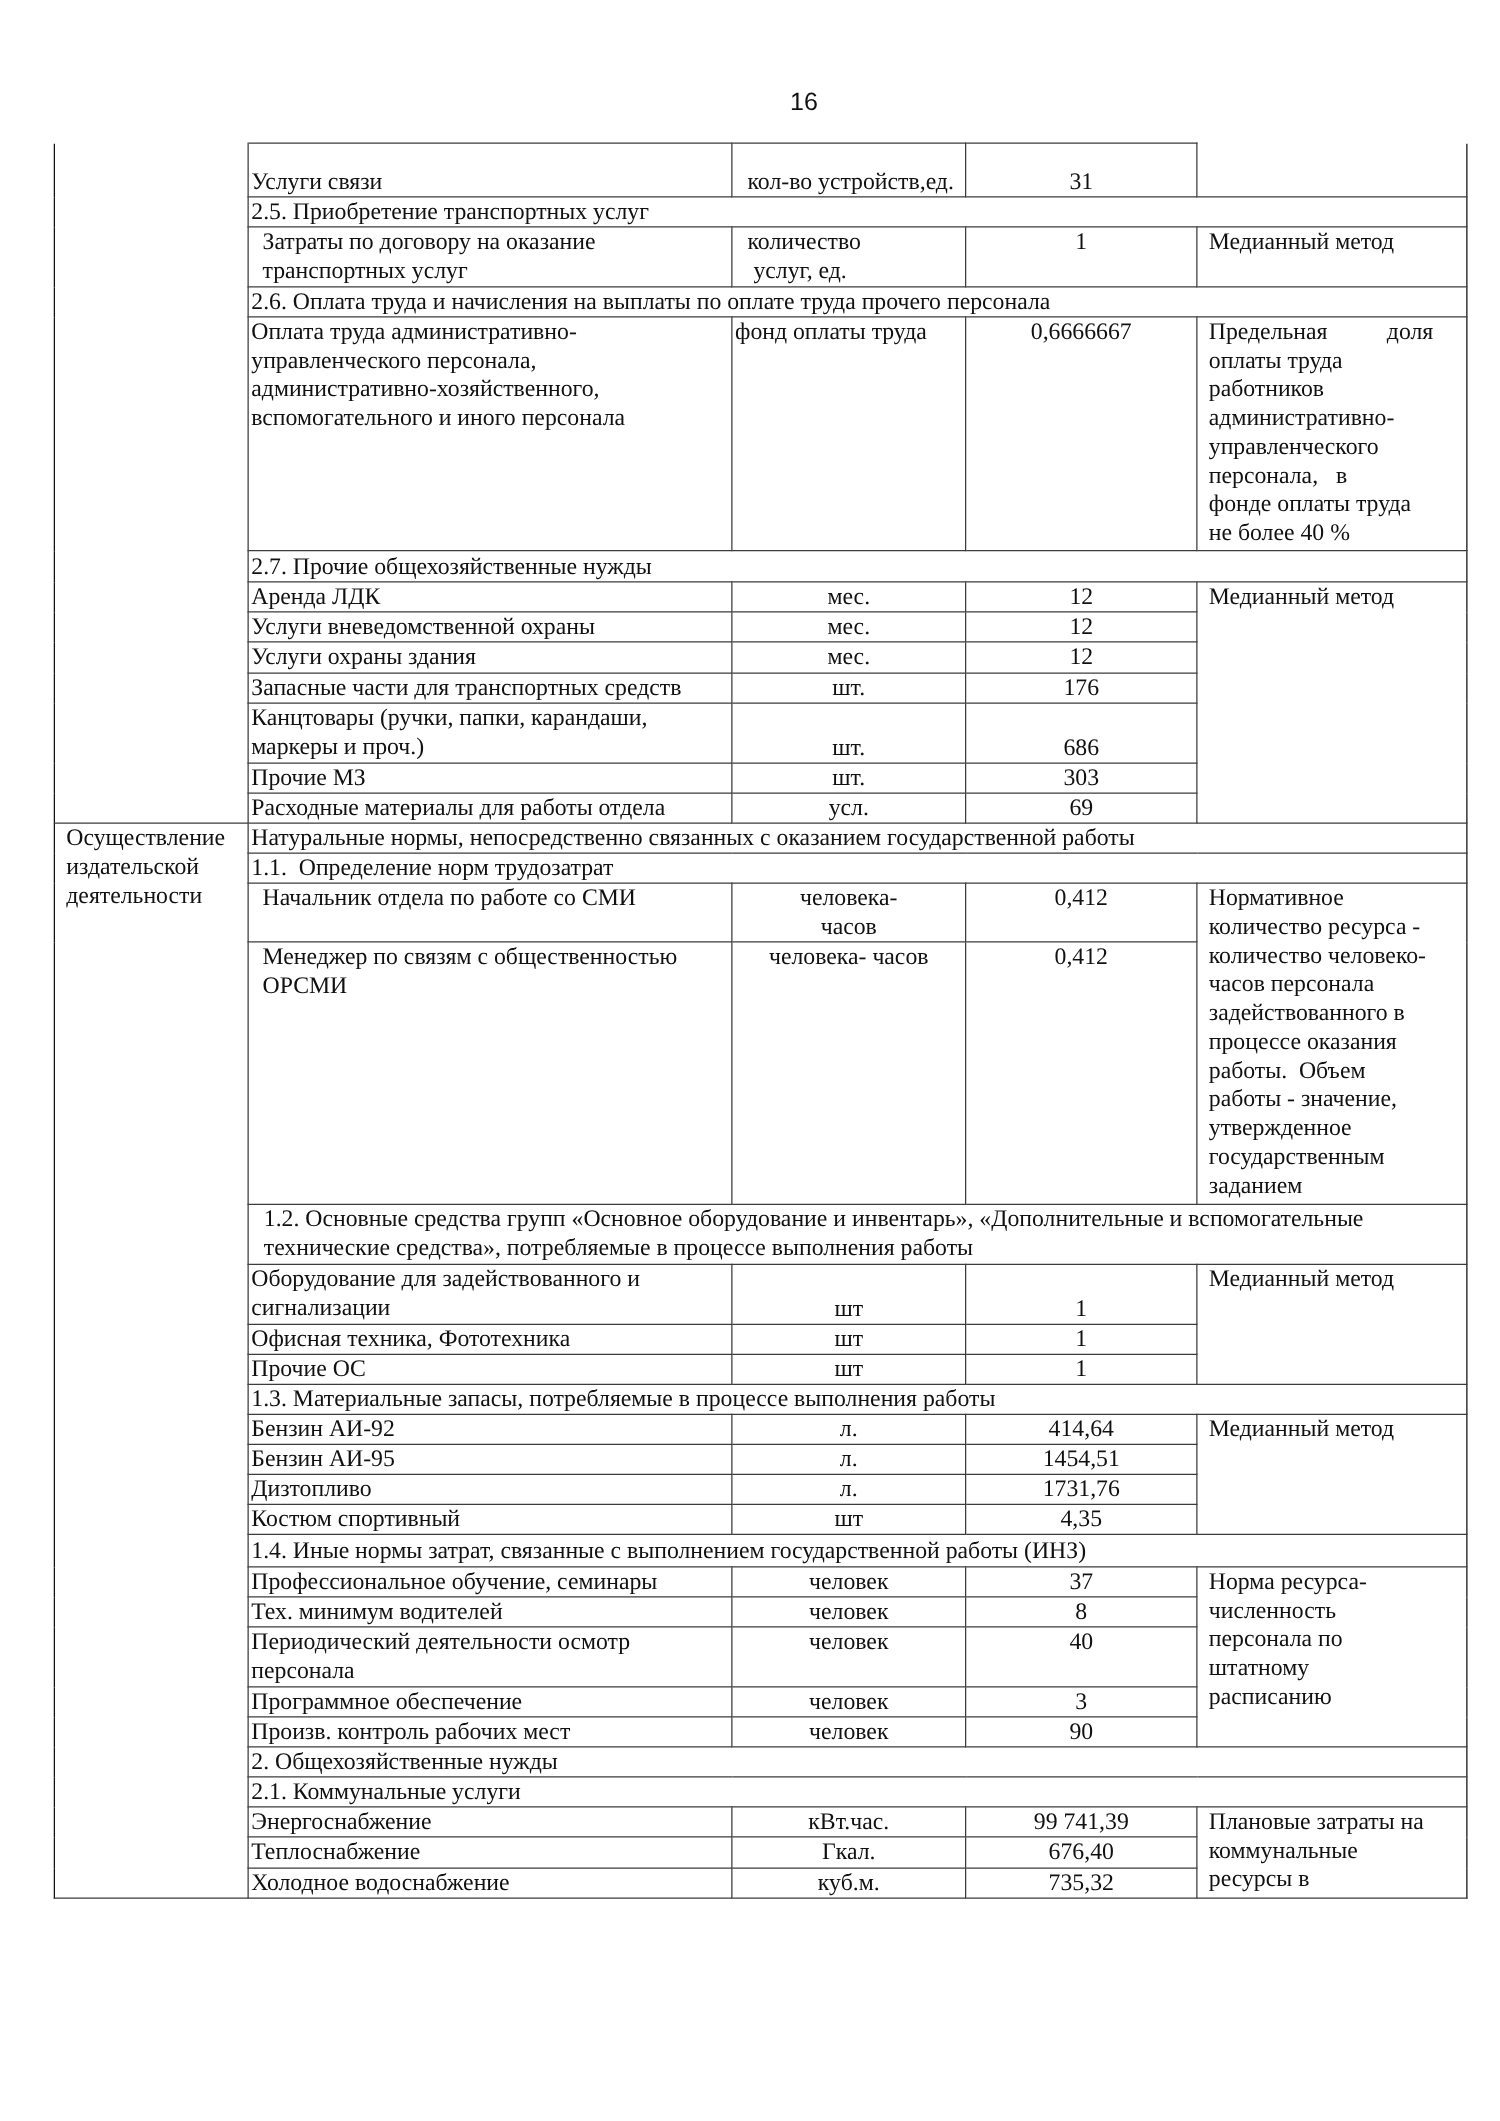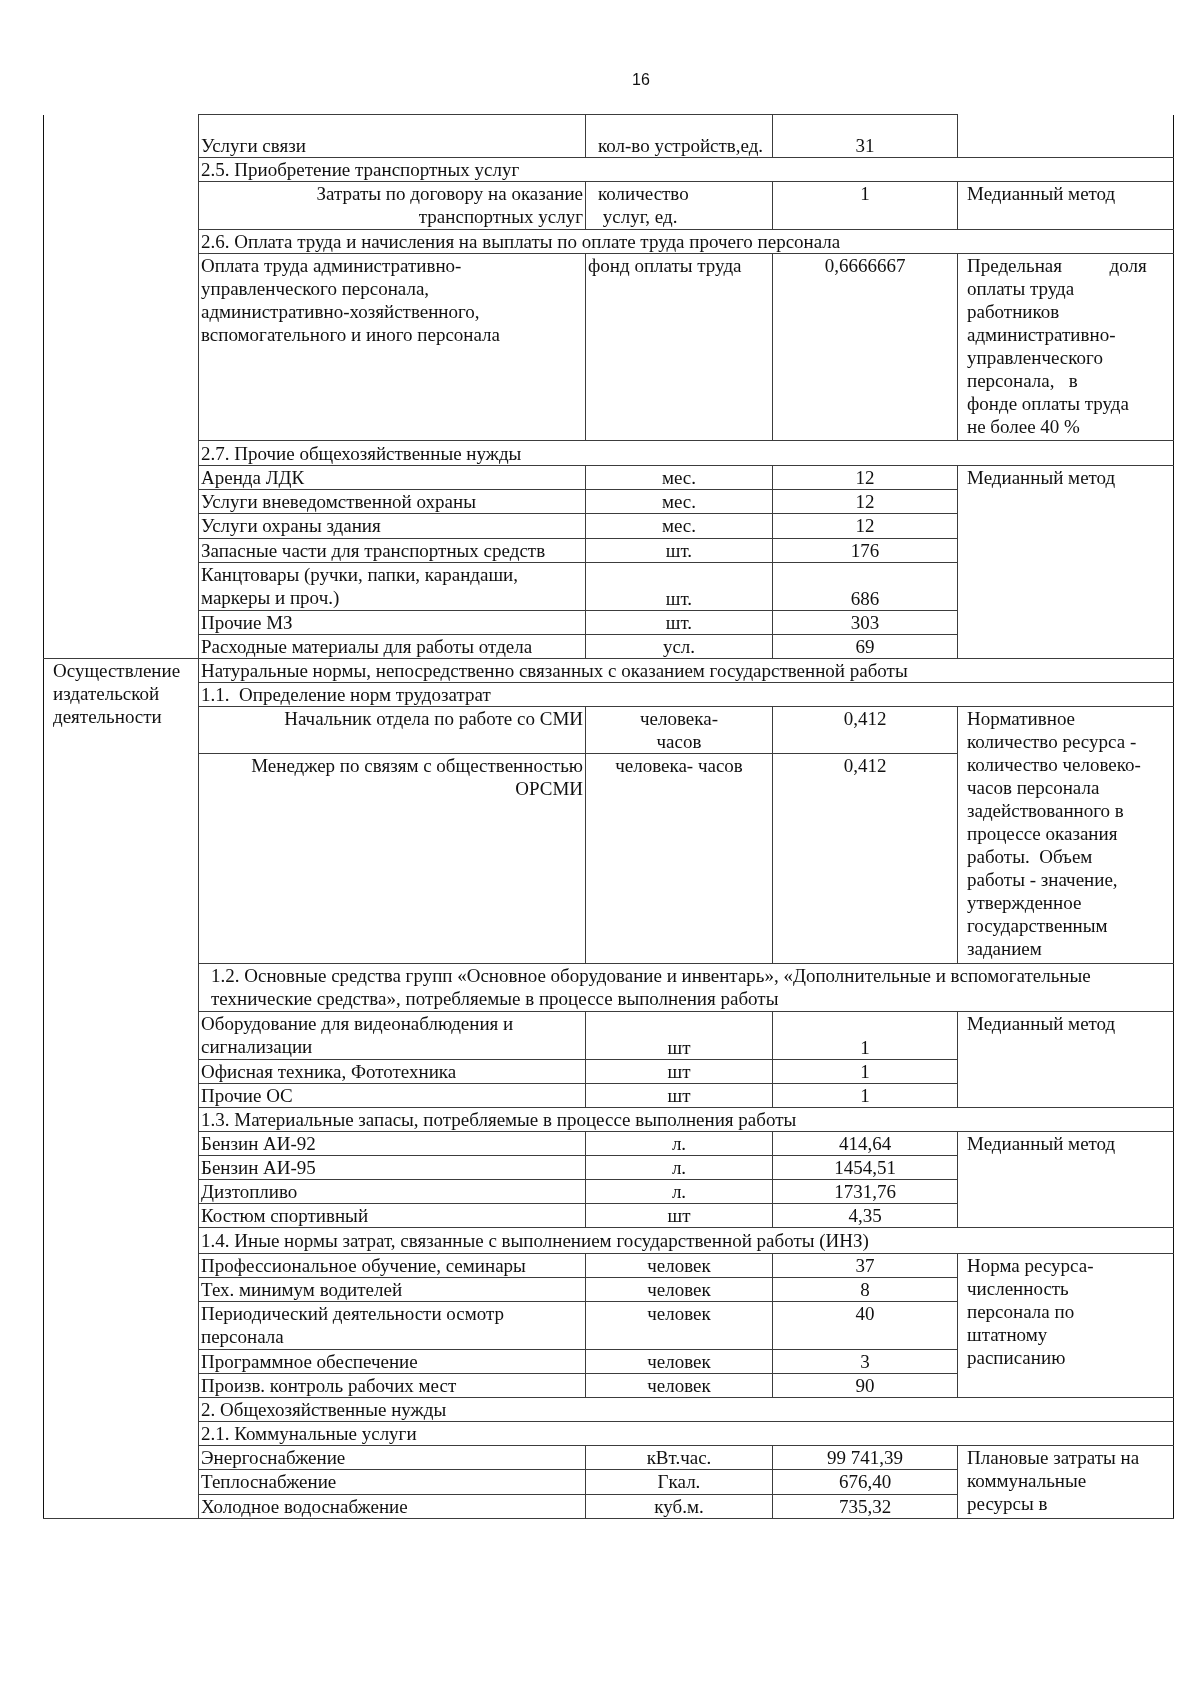--- a/index.html
+++ b/index.html
@@ -10,21 +10,21 @@
       background: #ffffff;
       color: #111111;
       font-family: "Liberation Serif", serif;
       overflow: hidden;
     }
     .page-num {
       position: absolute;
       left: 632px;
       top: 71px;
       font-family: "Liberation Sans", sans-serif;
-      font-size: 16px;
+      font-size: 20px;
       color: #111;
     }
     table.doc {
       position: absolute;
       left: 43px;
       top: 114px;
       width: 1130px;
       border-collapse: collapse;
       table-layout: fixed;
       font-size: 19px;
@@ -39,21 +39,21 @@
       overflow: hidden;
     }
     table.doc td.hdr { vertical-align: middle; }
     table.doc td.hdr2 { padding-left: 12px; vertical-align: top; }
     table.doc td.left-col { padding-left: 9px; border-left: 1.5px solid #111; }
     table.doc td.no-top { border-top: none; }
     table.doc td.right-edge { border-right: 1.5px solid #111; }
     .c { text-align: center; }
     .r { text-align: center; }
     .b { vertical-align: bottom !important; }
-    .ind { padding-left: 11px !important; text-align: right; }
+    .ind { padding-left: 11px !important; }
     .meth { padding-left: 9px !important; }
     .unit-ind { padding-left: 12px !important; }
   </style>
 </head>
 <body>
 
 <div class="page-num">16</div>
 
 <table class="doc">
   <colgroup>
@@ -178,21 +178,21 @@
       <td class="ind">Менеджер по связям с общественностью
 ОРСМИ</td>
       <td class="c">человека- часов</td>
       <td class="c">0,412</td>
     </tr>
     <tr style="height:48px">
       <td class="hdr2 right-edge" colspan="4">1.2. Основные средства групп «Основное оборудование и инвентарь», «Дополнительные и вспомогательные
 технические средства», потребляемые в процессе выполнения работы</td>
     </tr>
     <tr style="height:48px">
-      <td>Оборудование для видеонаблюдения и
+      <td>Оборудование для задействованного и
 сигнализации</td>
       <td class="r b">шт</td>
       <td class="c b">1</td>
       <td class="meth right-edge" rowspan="3">Медианный метод</td>
     </tr>
     <tr style="height:24px">
       <td>Офисная техника, Фототехника</td>
       <td class="r">шт</td>
       <td class="c">1</td>
     </tr>

